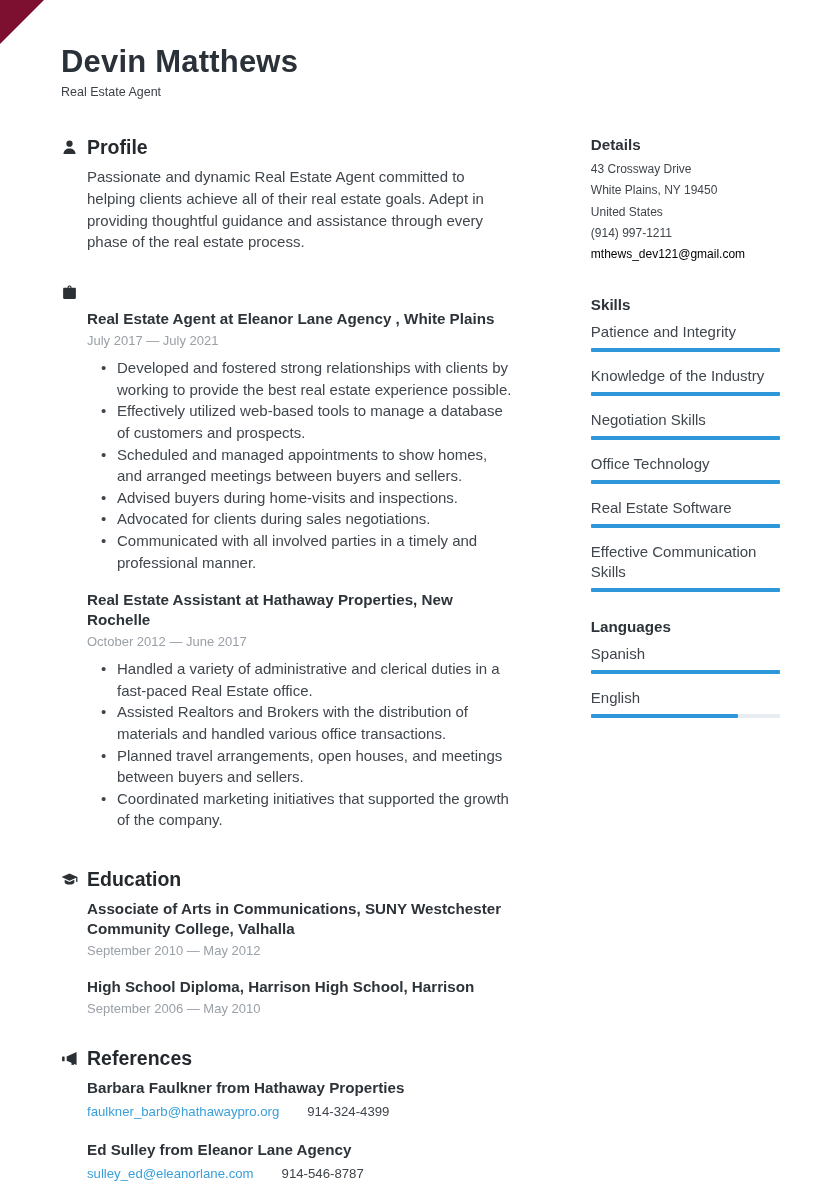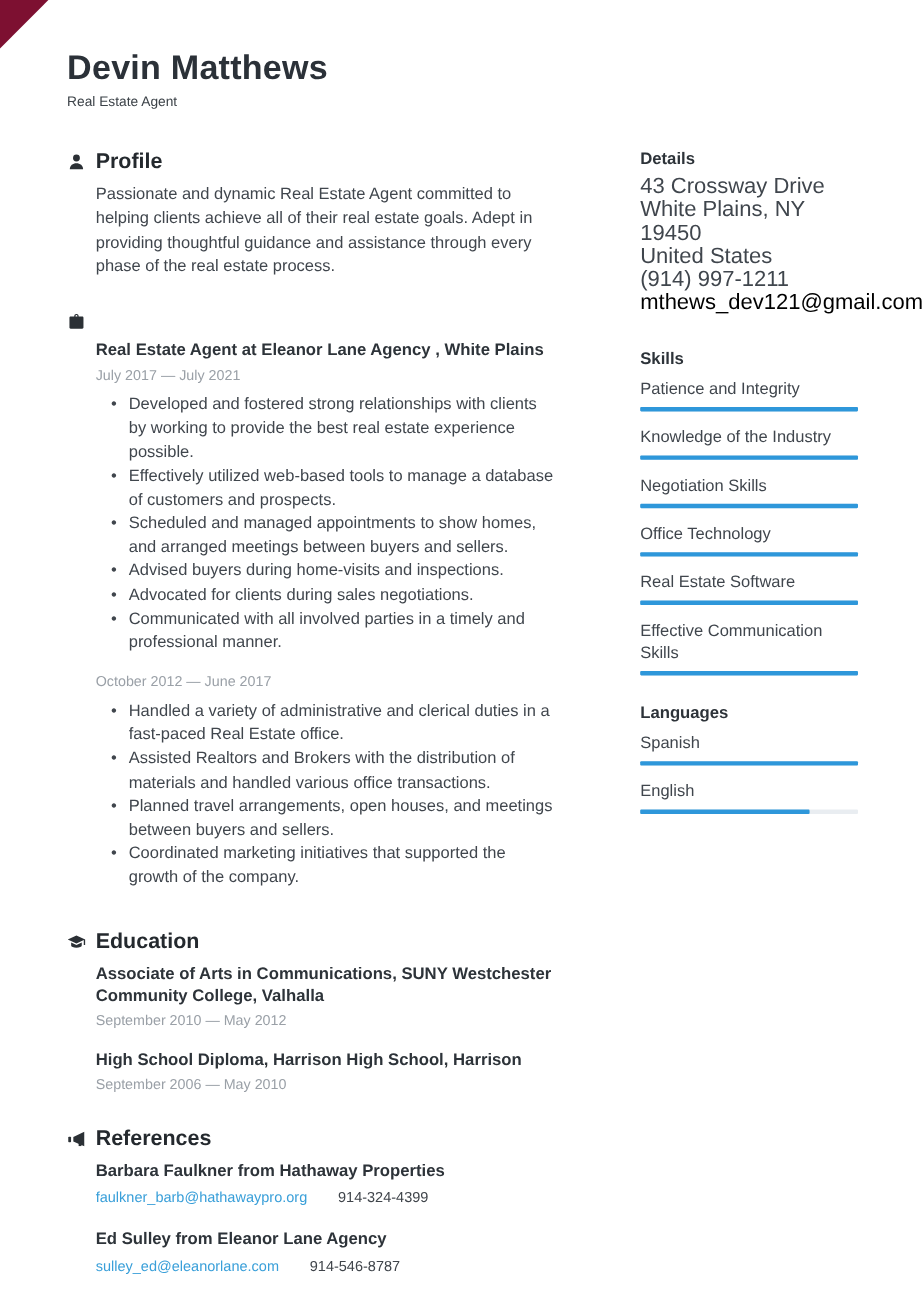--- a/index.html
+++ b/index.html
@@ -37,21 +37,21 @@
   ul.bullets li { position:relative; padding-left:30px; font-size:15px; line-height:21.6px; }
   ul.bullets li::before { content:"•"; position:absolute; left:14px; top:0; color:#40464d; }
 
   .edu-title { max-width:420px; }
 
   .ref-contact { margin-top:6px; font-size:13.2px; }
   .ref-contact .email { color:#399fd9; text-decoration:none; margin-right:28px; }
   .ref-contact .phone { color:#3f444a; }
 
   .side-heading { font-size:15.2px; font-weight:bold; color:#2d3339; }
-  .details-line { font-size:20px; line-height:21.3px; color:#40464d; }
+  .details-line { font-size:12px; line-height:21.3px; color:#40464d; }
   .details-line.email a { color:#000000; text-decoration:none; }
   .details-block { margin-top:6px; }
 
   .skill { margin-top:9px; }
   .skill-label { font-size:15px; line-height:20px; color:#40464d; margin-bottom:6px; }
   .bar-track { width:100%; height:4px; background:#e9edf1; border-radius:1px; }
   .bar-fill { height:4px; background:#2e97da; border-radius:1px; }
   .skill + .skill { margin-top:14px; }
 
   .sec-employment { margin-top:31px; }
@@ -113,20 +113,21 @@
               <li>Developed and fostered strong relationships with clients by working to provide the best real estate experience possible.</li>
               <li>Effectively utilized web-based tools to manage a database of customers and prospects.</li>
               <li>Scheduled and managed appointments to show homes, and arranged meetings between buyers and sellers.</li>
               <li>Advised buyers during home-visits and inspections.</li>
               <li>Advocated for clients during sales negotiations.</li>
               <li>Communicated with all involved parties in a timely and professional manner.</li>
             </ul>
           </div>
 
           <div class="job job2">
+            <div class="job-title">Real Estate Assistant at Hathaway Properties, New Rochelle</div>
             <div class="dates">October 2012 — June 2017</div>
             <ul class="bullets">
               <li>Handled a variety of administrative and clerical duties in a fast-paced Real Estate office.</li>
               <li>Assisted Realtors and Brokers with the distribution of materials and handled various office transactions.</li>
               <li>Planned travel arrangements, open houses, and meetings between buyers and sellers.</li>
               <li>Coordinated marketing initiatives that supported the growth of the company.</li>
             </ul>
           </div>
 
         </div>

